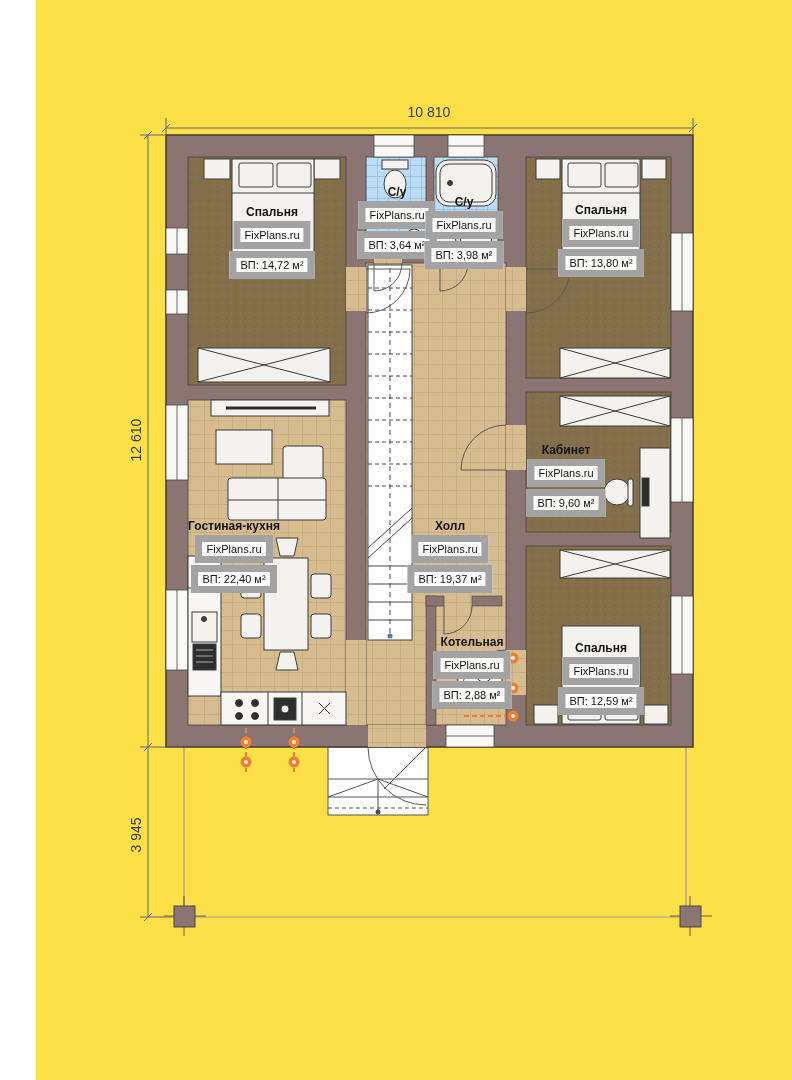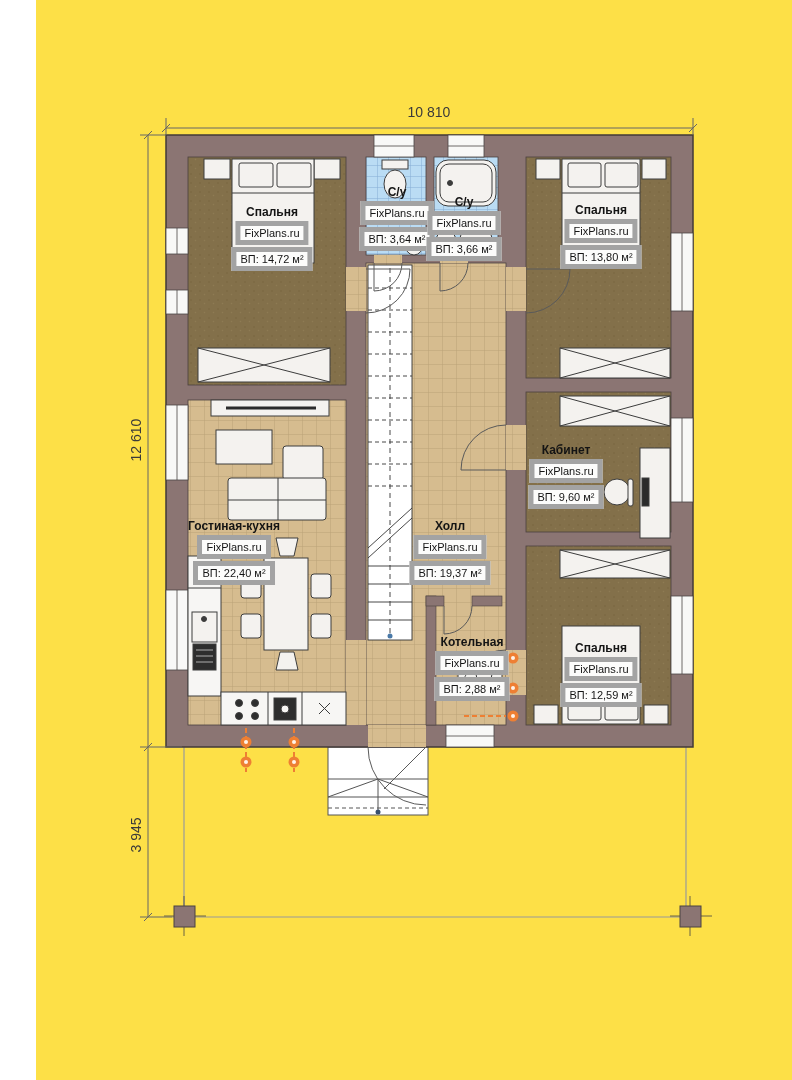--- a/index.html
+++ b/index.html
@@ -1,21 +1,21 @@
 <!DOCTYPE html>
 <html><head>
 <meta charset="utf-8">
 <style>
   html,body{margin:0;padding:0;background:#fff;}
   #stage{position:relative;width:792px;height:1080px;background:#fde047;overflow:hidden;
          font-family:"Liberation Sans",sans-serif;margin-left:36px;}
   #plan-svg{position:absolute;left:0;top:0;}
   .room-label{position:absolute;transform:translateX(-50%);text-align:center;z-index:6;color:#141414;}
   .rname{font-weight:bold;font-size:12px;line-height:13px;white-space:nowrap;}
-  .lbox{display:block;width:max-content;margin:2px auto 0;border:5px solid #a3a3a3;background:#fcfcfb;
+  .lbox{display:block;width:max-content;margin:2px auto 0;border:7px solid #a3a3a3;background:#fcfcfb;
         padding:0 4px;font-size:11px;line-height:14px;white-space:nowrap;}
   .dim{position:absolute;z-index:6;color:#3a3a3a;font-size:14px;white-space:nowrap;}
   .dim-h{transform:translateX(-50%);}
   .dim-v{transform:translate(-50%,-50%) rotate(-90deg);}
 </style>
 </head>
 <body>
 
 <div id="stage">
 
@@ -345,21 +345,21 @@
     <div class="lbox">ВП: 14,72 м²</div>
   </div>
   <div class="room-label" style="left:361px;top:186px">
     <div class="rname">С/у</div>
     <div class="lbox">FixPlans.ru</div>
     <div class="lbox">ВП: 3,64 м²</div>
   </div>
   <div class="room-label" style="left:428px;top:196px">
     <div class="rname">С/у</div>
     <div class="lbox">FixPlans.ru</div>
-    <div class="lbox">ВП: 3,66 м²</div>
+    <div class="lbox">ВП: 3,98 м²</div>
   </div>
   <div class="room-label" style="left:565px;top:204px">
     <div class="rname">Спальня</div>
     <div class="lbox">FixPlans.ru</div>
     <div class="lbox">ВП: 13,80 м²</div>
   </div>
   <div class="room-label" style="left:530px;top:444px">
     <div class="rname">Кабинет</div>
     <div class="lbox">FixPlans.ru</div>
     <div class="lbox">ВП: 9,60 м²</div>

